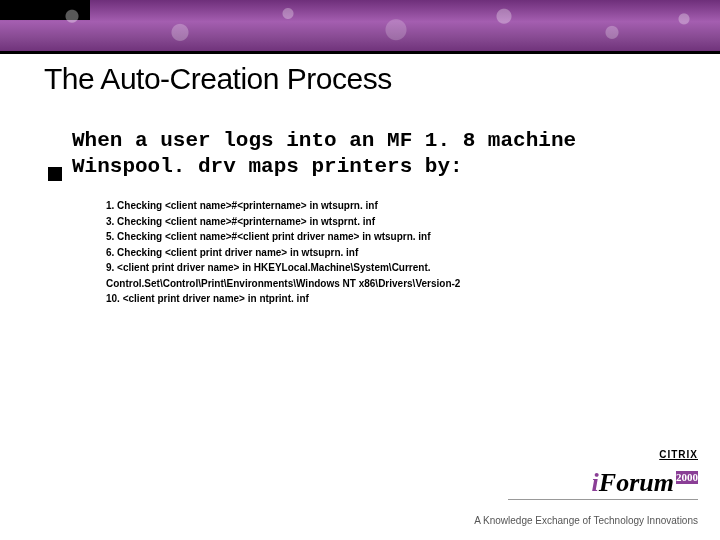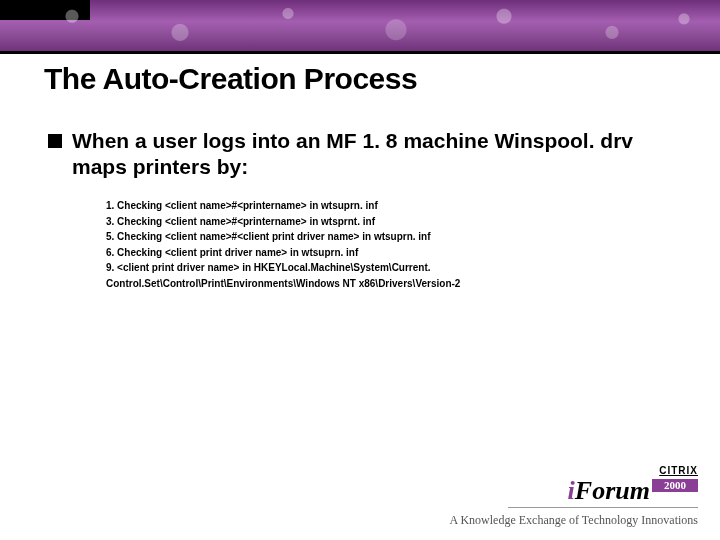--- a/index.html
+++ b/index.html
@@ -44,32 +44,33 @@
     left: 0; bottom: 0;
     width: 100%; height: 3px;
     background: #000;
   }
 
   .slide-title {
     position: absolute;
     top: 62px;
     left: 44px;
     font-size: 30px;
-    font-weight: 700;
+    font-weight: 400;
     font-family: "Arial Black", Arial, sans-serif;
     letter-spacing: -0.5px;
   }
 
   .bullet-row {
     position: absolute;
     top: 128px;
     left: 48px;
     right: 40px;
     display: flex;
-    align-items: flex-start;
+    align-items: flex-end;
+    font-family: Liberation Mono, monospace;
   }
   .square-bullet {
     width: 14px; height: 14px;
     background: #000;
     flex-shrink: 0;
     margin-top: 6px;
     margin-right: 10px;
   }
   .lead {
     font-size: 21px;
@@ -96,51 +97,50 @@
     right: 22px;
     bottom: 14px;
     text-align: right;
     line-height: 1;
   }
   .logo .citrix {
     font-size: 10px;
     font-weight: 900;
     letter-spacing: 1px;
     color: #000;
-    margin-bottom: 2px;
+    margin-bottom: 10px;
     text-decoration: underline;
   }
   .logo .iforum {
     font-family: Georgia, "Times New Roman", serif;
     font-size: 26px;
     font-style: italic;
     font-weight: 900;
   }
   .logo .iforum .i {
     color: #8a3e96;
   }
   .logo .iforum .forum {
     color: #000;
   }
   .logo .year {
     display: inline-block;
     background: #8a3e96;
     color: #fff;
     font-size: 11px;
     font-weight: 900;
-    padding: 1px 12px;
+    padding: 1px 0;
     vertical-align: super;
     margin-left: 2px;
     font-style: normal;
   }
   .logo .tagline {
-    font-size: 12px;
+    font-size: 10px;
     color: #555;
-    margin-top: 6px;
-    font-family: Liberation Serif, serif;
+    margin-top: 16px;
   }
   .logo .underline {
     width: 190px;
     height: 1px;
     background: #999;
     margin: 3px 0 3px auto;
   }
 </style>
 </head>
 <body>
@@ -156,20 +156,21 @@
   <div class="square-bullet"></div>
   <div class="lead">When a user logs into an MF 1. 8 machine Winspool. drv maps printers by:</div>
 </div>
 
 <div class="steps">
   <div>1. Checking &lt;client name&gt;#&lt;printername&gt; in wtsuprn. inf</div>
   <div>3. Checking &lt;client name&gt;#&lt;printername&gt; in wtsprnt. inf</div>
   <div>5. Checking &lt;client name&gt;#&lt;client print driver name&gt; in wtsuprn. inf</div>
   <div>6. Checking &lt;client print driver name&gt; in wtsuprn. inf</div>
   <div>9. &lt;client print driver name&gt; in HKEYLocal.Machine\System\Current. Control.Set\Control\Print\Environments\Windows NT x86\Drivers\Version-2</div>
+  <div>10. &lt;client print driver name&gt; in ntprint. inf</div>
 </div>
 
 <div class="logo">
   <div class="citrix">CITRIX</div>
   <div class="iforum">
     <span class="i">i</span><span class="forum">Forum</span><span class="year">2000</span>
   </div>
   <div class="underline"></div>
   <div class="tagline">A Knowledge Exchange of Technology Innovations</div>
 </div>

